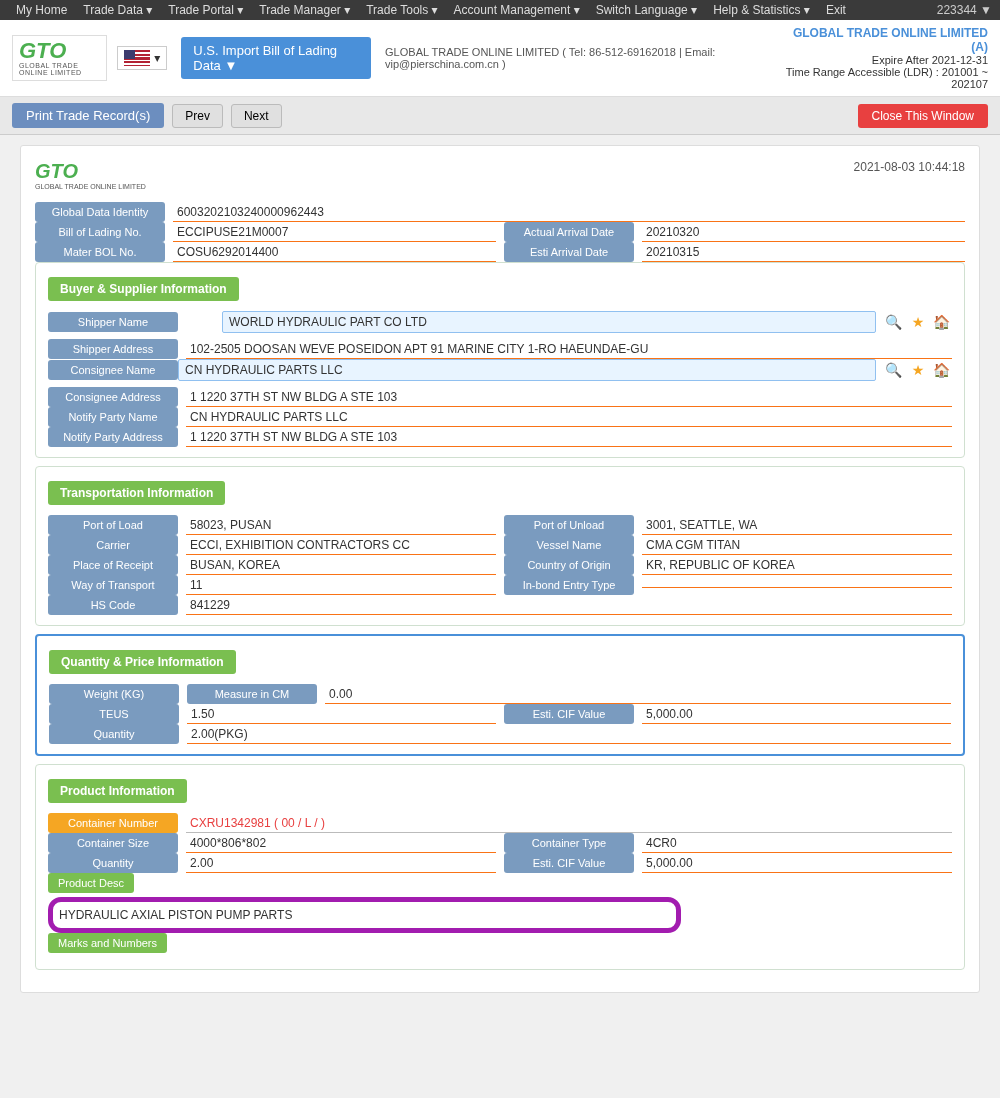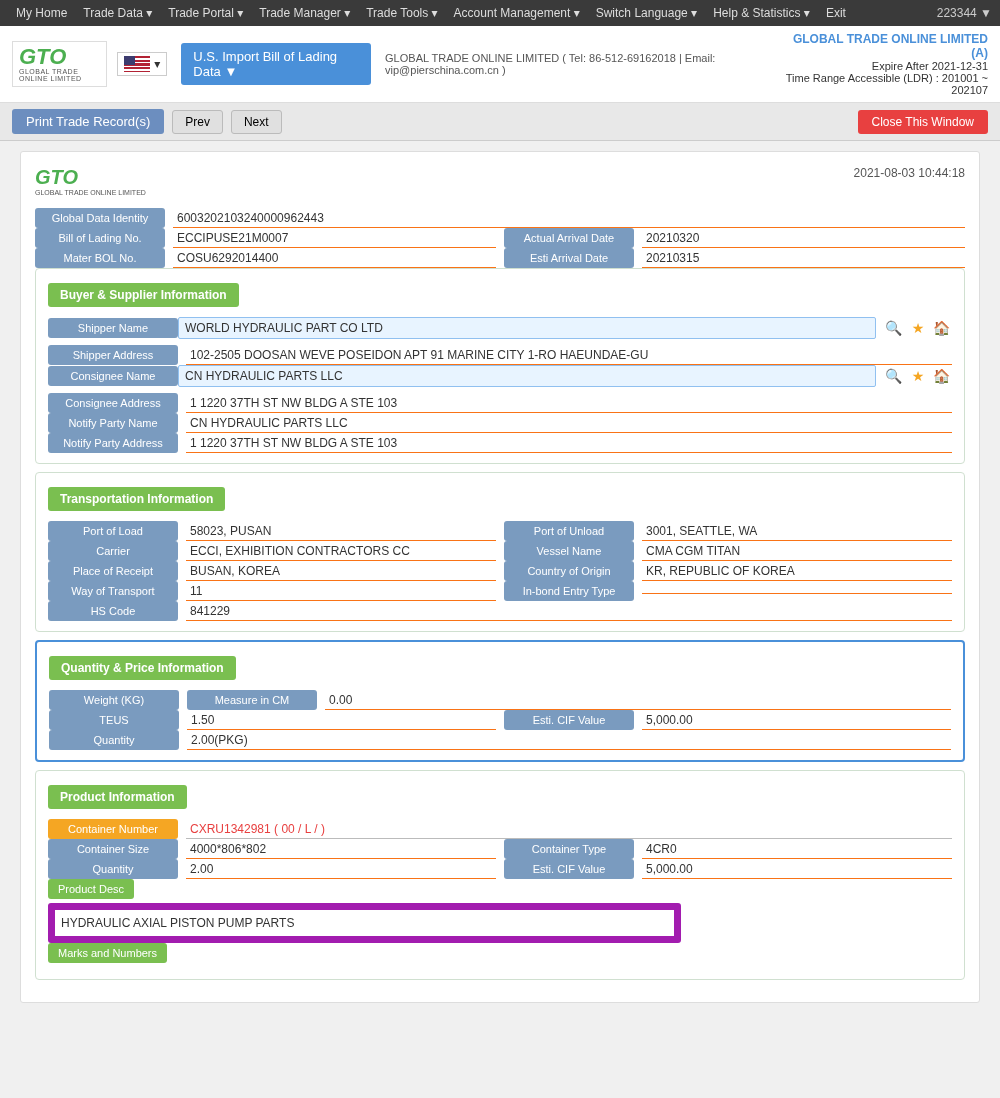--- a/index.html
+++ b/index.html
@@ -5,21 +5,21 @@
     * { box-sizing: border-box; margin: 0; padding: 0; }
     body { font-family: Arial, sans-serif; font-size: 12px; background: #f0f0f0; color: #333; }
 
     
     .top-nav {
       background: #3a3a3a;
       color: #ccc;
       display: flex;
       align-items: center;
       padding: 0 8px;
-      height: 26px;
+      height: 20px;
       font-size: 12px;
     }
     .top-nav .nav-item {
       padding: 0 8px;
       cursor: pointer;
       line-height: 26px;
       color: #ddd;
     }
     .top-nav .user-id {
       margin-left: auto;
@@ -273,26 +273,26 @@
       border: none;
       padding: 4px 10px;
       border-radius: 3px;
       font-size: 11px;
       cursor: pointer;
       margin-bottom: 4px;
       display: block;
     }
     .prod-text-area {
       background: #fff;
-      border: 7px solid #a21caf;
+      border: 5px solid #a21caf;
       padding: 6px;
       font-size: 12px;
       color: #333;
       min-height: 34px;
-      border-radius: 3px;
+      border-radius: 13px;
       width: 70%;
     }
     .full-row {
       display: flex;
       align-items: center;
       gap: 8px;
       margin-bottom: 0;
     }
   </style>
 </head>
@@ -369,21 +369,21 @@
       <span class="field-label">Esti Arrival Date</span>
       <span class="field-value">20210315</span>
     </div>
 
     <div class="section-block">
       <span class="section-header">Buyer &amp; Supplier Information</span>
 
       
       <div class="name-row">
         <span class="field-label">Shipper Name</span>
-        <span class="field-value" style="flex:1; background:#e8f4ff; border:1px solid #90c0f0; padding:3px 6px; border-radius:2px;">WORLD HYDRAULIC PART CO LTD</span>
+        <span class="field-value" style="flex:1; background:#e8f4ff; border:1px solid #90c0f0; padding:3px 6px; border-radius:2px;margin-left:44px;">WORLD HYDRAULIC PART CO LTD</span>
         <div class="action-icons">
           <span class="action-icon icon-search">🔍</span>
           <span class="action-icon icon-star">★</span>
           <span class="action-icon icon-home">🏠</span>
         </div>
       </div>
 
       
       <div class="full-row">
         <span class="field-label">Shipper Address</span>

